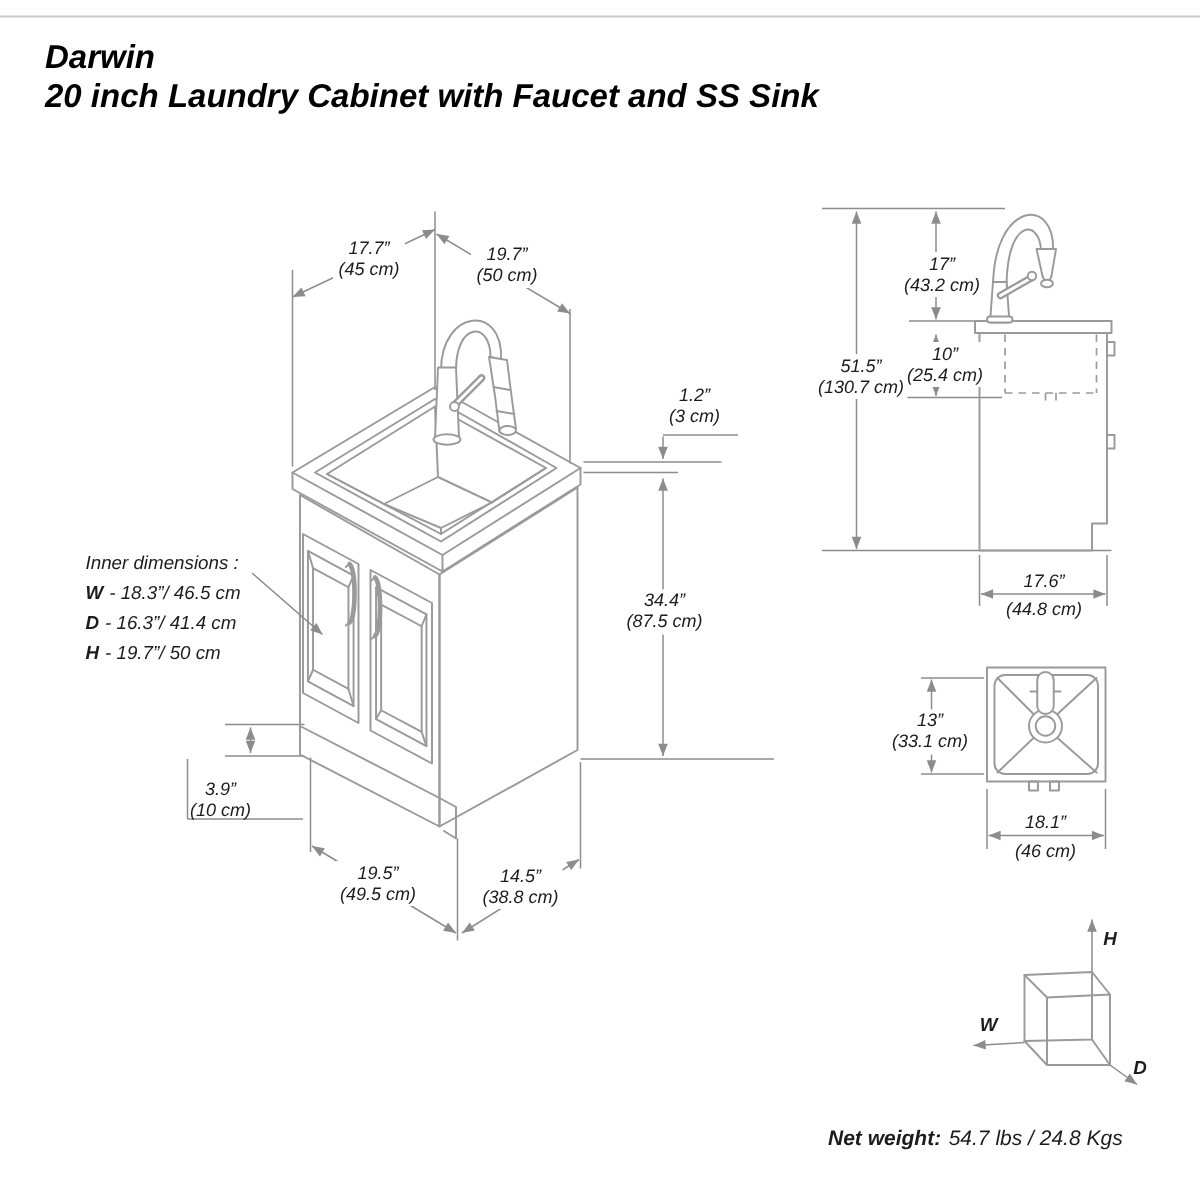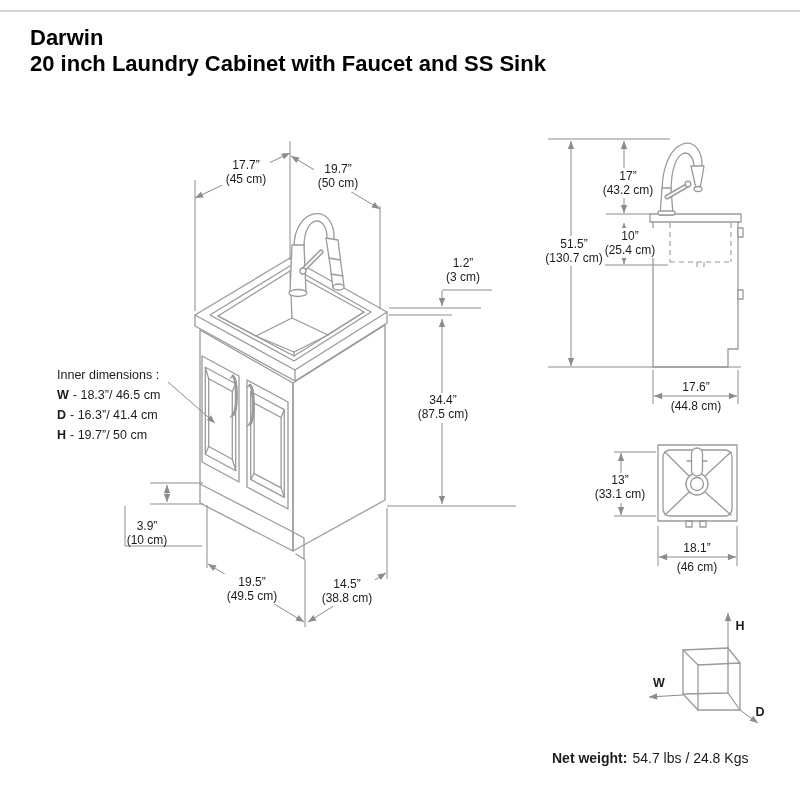--- a/index.html
+++ b/index.html
@@ -1,20 +1,20 @@
 <!DOCTYPE html>
 <html style="--bg: #ffffff; --draw: #9a9a9a; --dim: #8c8c8c; --txt: #1c1c1c; --title: #000000;"><head>
 <meta charset="utf-8">
 <style>
   :root{
     --bg:#ffffff; --draw:#9a9a9a; --dim:#8c8c8c; --txt:#1c1c1c; --title:#000000;
   }
   html,body{margin:0;padding:0;background:#fff;}
   .page{position:relative;width:800px;height:800px;background:var(--bg);overflow:hidden;
-        font-family:"Liberation Sans", sans-serif;}
+        font-family:"Liberation Sans", sans-serif;font-style:italic;}
   svg{display:block}
   .draw{stroke:var(--draw);stroke-width:1.3;fill:none;stroke-linejoin:round;stroke-linecap:round;}
   .drawf{stroke:var(--draw);stroke-width:1.3;fill:#ffffff;stroke-linejoin:round;stroke-linecap:round;}
   .tick{stroke:var(--dim);stroke-width:1;fill:none;}
   .dimln{stroke:var(--dim);stroke-width:1;fill:none;}
   .dash{stroke:var(--draw);stroke-width:1.1;fill:none;stroke-dasharray:5 4;}
   .lever{stroke:var(--draw);stroke-width:5;stroke-linecap:round;fill:none;}
   .leverin{stroke:#ffffff;stroke-width:2;stroke-linecap:round;fill:none;}
   .handle{stroke:var(--draw);stroke-width:3;stroke-linecap:round;fill:none;}
   .wrect{fill:#ffffff;stroke:none;}

